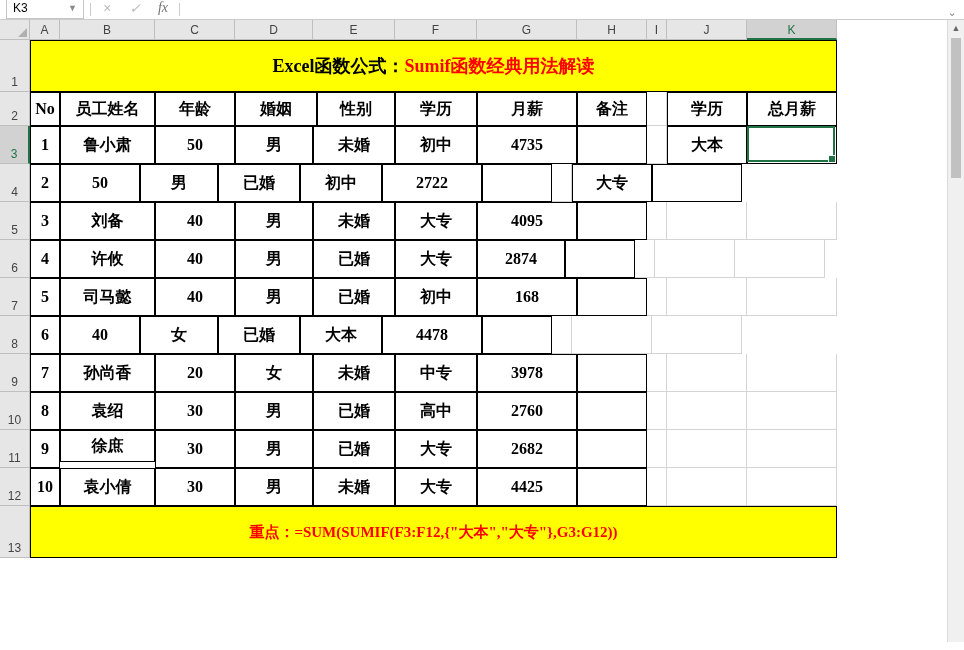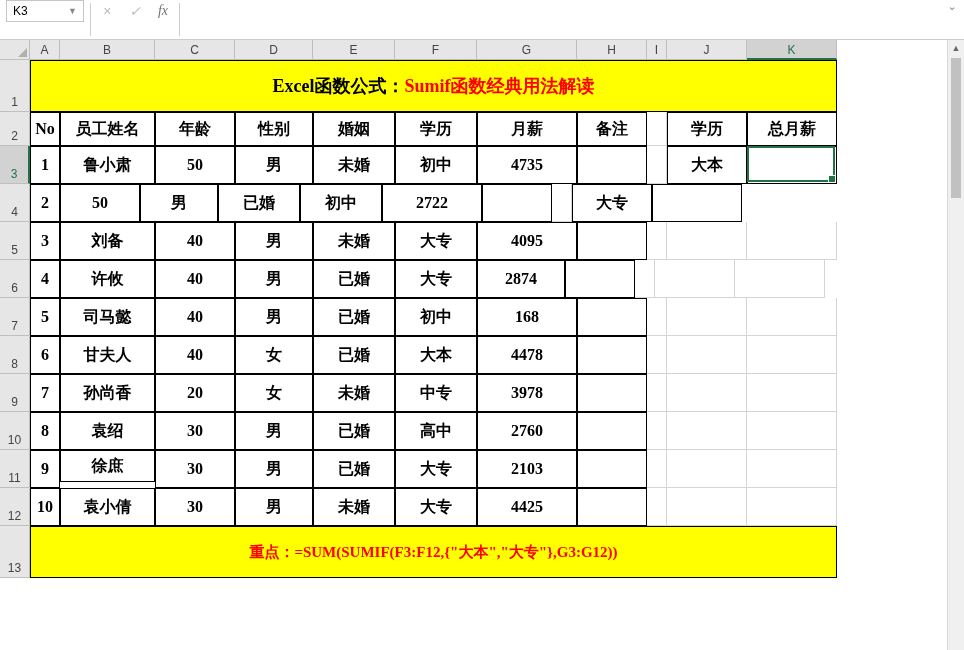--- a/index.html
+++ b/index.html
@@ -5,22 +5,22 @@
   * { box-sizing: border-box; }
   body {
     margin: 0;
     font-family: "Segoe UI", Arial, sans-serif;
     font-size: 13px;
     background: #fff;
     overflow: hidden;
   }
   .formula-bar {
     display: flex;
-    align-items: flex-start;
-    height: 40px;
+    align-items: flex-end;
+    height: 20px;
     border-bottom: 1px solid #ccc;
     background: #fff;
   }
   .name-box {
     width: 78px;
     height: 22px;
     margin: 0 4px 0 6px;
     border: 1px solid #c5c5c5;
     font-size: 12px;
     padding: 2px 6px;
@@ -289,22 +289,22 @@
       <div class="row">
         <div class="cell title-row" style="width: 807px; height: 52px;">
           <span class="title-black">Excel函数公式：</span>
           <span class="title-red">Sumif函数经典用法解读</span>
         </div>
       </div>
       <div class="row">
         <div class="cell dcell header" style="width: 30px; height: 34px;">No</div>
         <div class="cell dcell header" style="width: 95px; height: 34px;">员工姓名</div>
         <div class="cell dcell header" style="width: 80px; height: 34px;">年龄</div>
+        <div class="cell dcell header" style="width: 82px; height: 34px;">婚姻</div>
         <div class="cell dcell header" style="width: 78px; height: 34px;">性别</div>
-        <div class="cell dcell header" style="width: 82px; height: 34px;">婚姻</div>
         <div class="cell dcell header" style="width: 82px; height: 34px;">学历</div>
         <div class="cell dcell header" style="width: 100px; height: 34px;">月薪</div>
         <div class="cell dcell header" style="width: 70px; height: 34px;">备注</div>
         <div class="cell" style="width: 20px; height: 34px;"></div>
         <div class="cell dcell header" style="width: 80px; height: 34px;">学历</div>
         <div class="cell dcell header" style="width: 90px; height: 34px;">总月薪</div>
       </div>
       <div class="row">
         <div class="cell dcell num" style="width: 30px; height: 38px;">1</div>
         <div class="cell dcell" style="width: 95px; height: 38px;">鲁小肃</div>
@@ -364,21 +364,20 @@
         <div class="cell dcell" style="width: 82px; height: 38px;">已婚</div>
         <div class="cell dcell" style="width: 82px; height: 38px;">初中</div>
         <div class="cell dcell num" style="width: 100px; height: 38px;">168</div>
         <div class="cell dcell" style="width: 70px; height: 38px;"></div>
         <div class="cell" style="width: 20px; height: 38px;"></div>
         <div class="cell" style="width: 80px; height: 38px;"></div>
         <div class="cell" style="width: 90px; height: 38px;"></div>
       </div>
       <div class="row">
         <div class="cell dcell num" style="width: 30px; height: 38px;">6</div>
-        <div class="cell dcell" style="width: 95px; height: 38px;">甘夫人</div>
         <div class="cell dcell num" style="width: 80px; height: 38px;">40</div>
         <div class="cell dcell" style="width: 78px; height: 38px;">女</div>
         <div class="cell dcell" style="width: 82px; height: 38px;">已婚</div>
         <div class="cell dcell" style="width: 82px; height: 38px;">大本</div>
         <div class="cell dcell num" style="width: 100px; height: 38px;">4478</div>
         <div class="cell dcell" style="width: 70px; height: 38px;"></div>
         <div class="cell" style="width: 20px; height: 38px;"></div>
         <div class="cell" style="width: 80px; height: 38px;"></div>
         <div class="cell" style="width: 90px; height: 38px;"></div>
       </div>
@@ -408,21 +407,21 @@
         <div class="cell" style="width: 80px; height: 38px;"></div>
         <div class="cell" style="width: 90px; height: 38px;"></div>
       </div>
       <div class="row">
         <div class="cell dcell num" style="width: 30px; height: 38px;">9</div>
         <div class="cell dcell" style="width: 95px; height: 32px;">徐庶</div>
         <div class="cell dcell num" style="width: 80px; height: 38px;">30</div>
         <div class="cell dcell" style="width: 78px; height: 38px;">男</div>
         <div class="cell dcell" style="width: 82px; height: 38px;">已婚</div>
         <div class="cell dcell" style="width: 82px; height: 38px;">大专</div>
-        <div class="cell dcell num" style="width: 100px; height: 38px;">2103</div>
+        <div class="cell dcell num" style="width: 100px; height: 38px;">2682</div>
         <div class="cell dcell" style="width: 70px; height: 38px;"></div>
         <div class="cell" style="width: 20px; height: 38px;"></div>
         <div class="cell" style="width: 80px; height: 38px;"></div>
         <div class="cell" style="width: 90px; height: 38px;"></div>
       </div>
       <div class="row">
         <div class="cell dcell num" style="width: 30px; height: 38px;">10</div>
         <div class="cell dcell" style="width: 95px; height: 38px;">袁小倩</div>
         <div class="cell dcell num" style="width: 80px; height: 38px;">30</div>
         <div class="cell dcell" style="width: 78px; height: 38px;">男</div>

